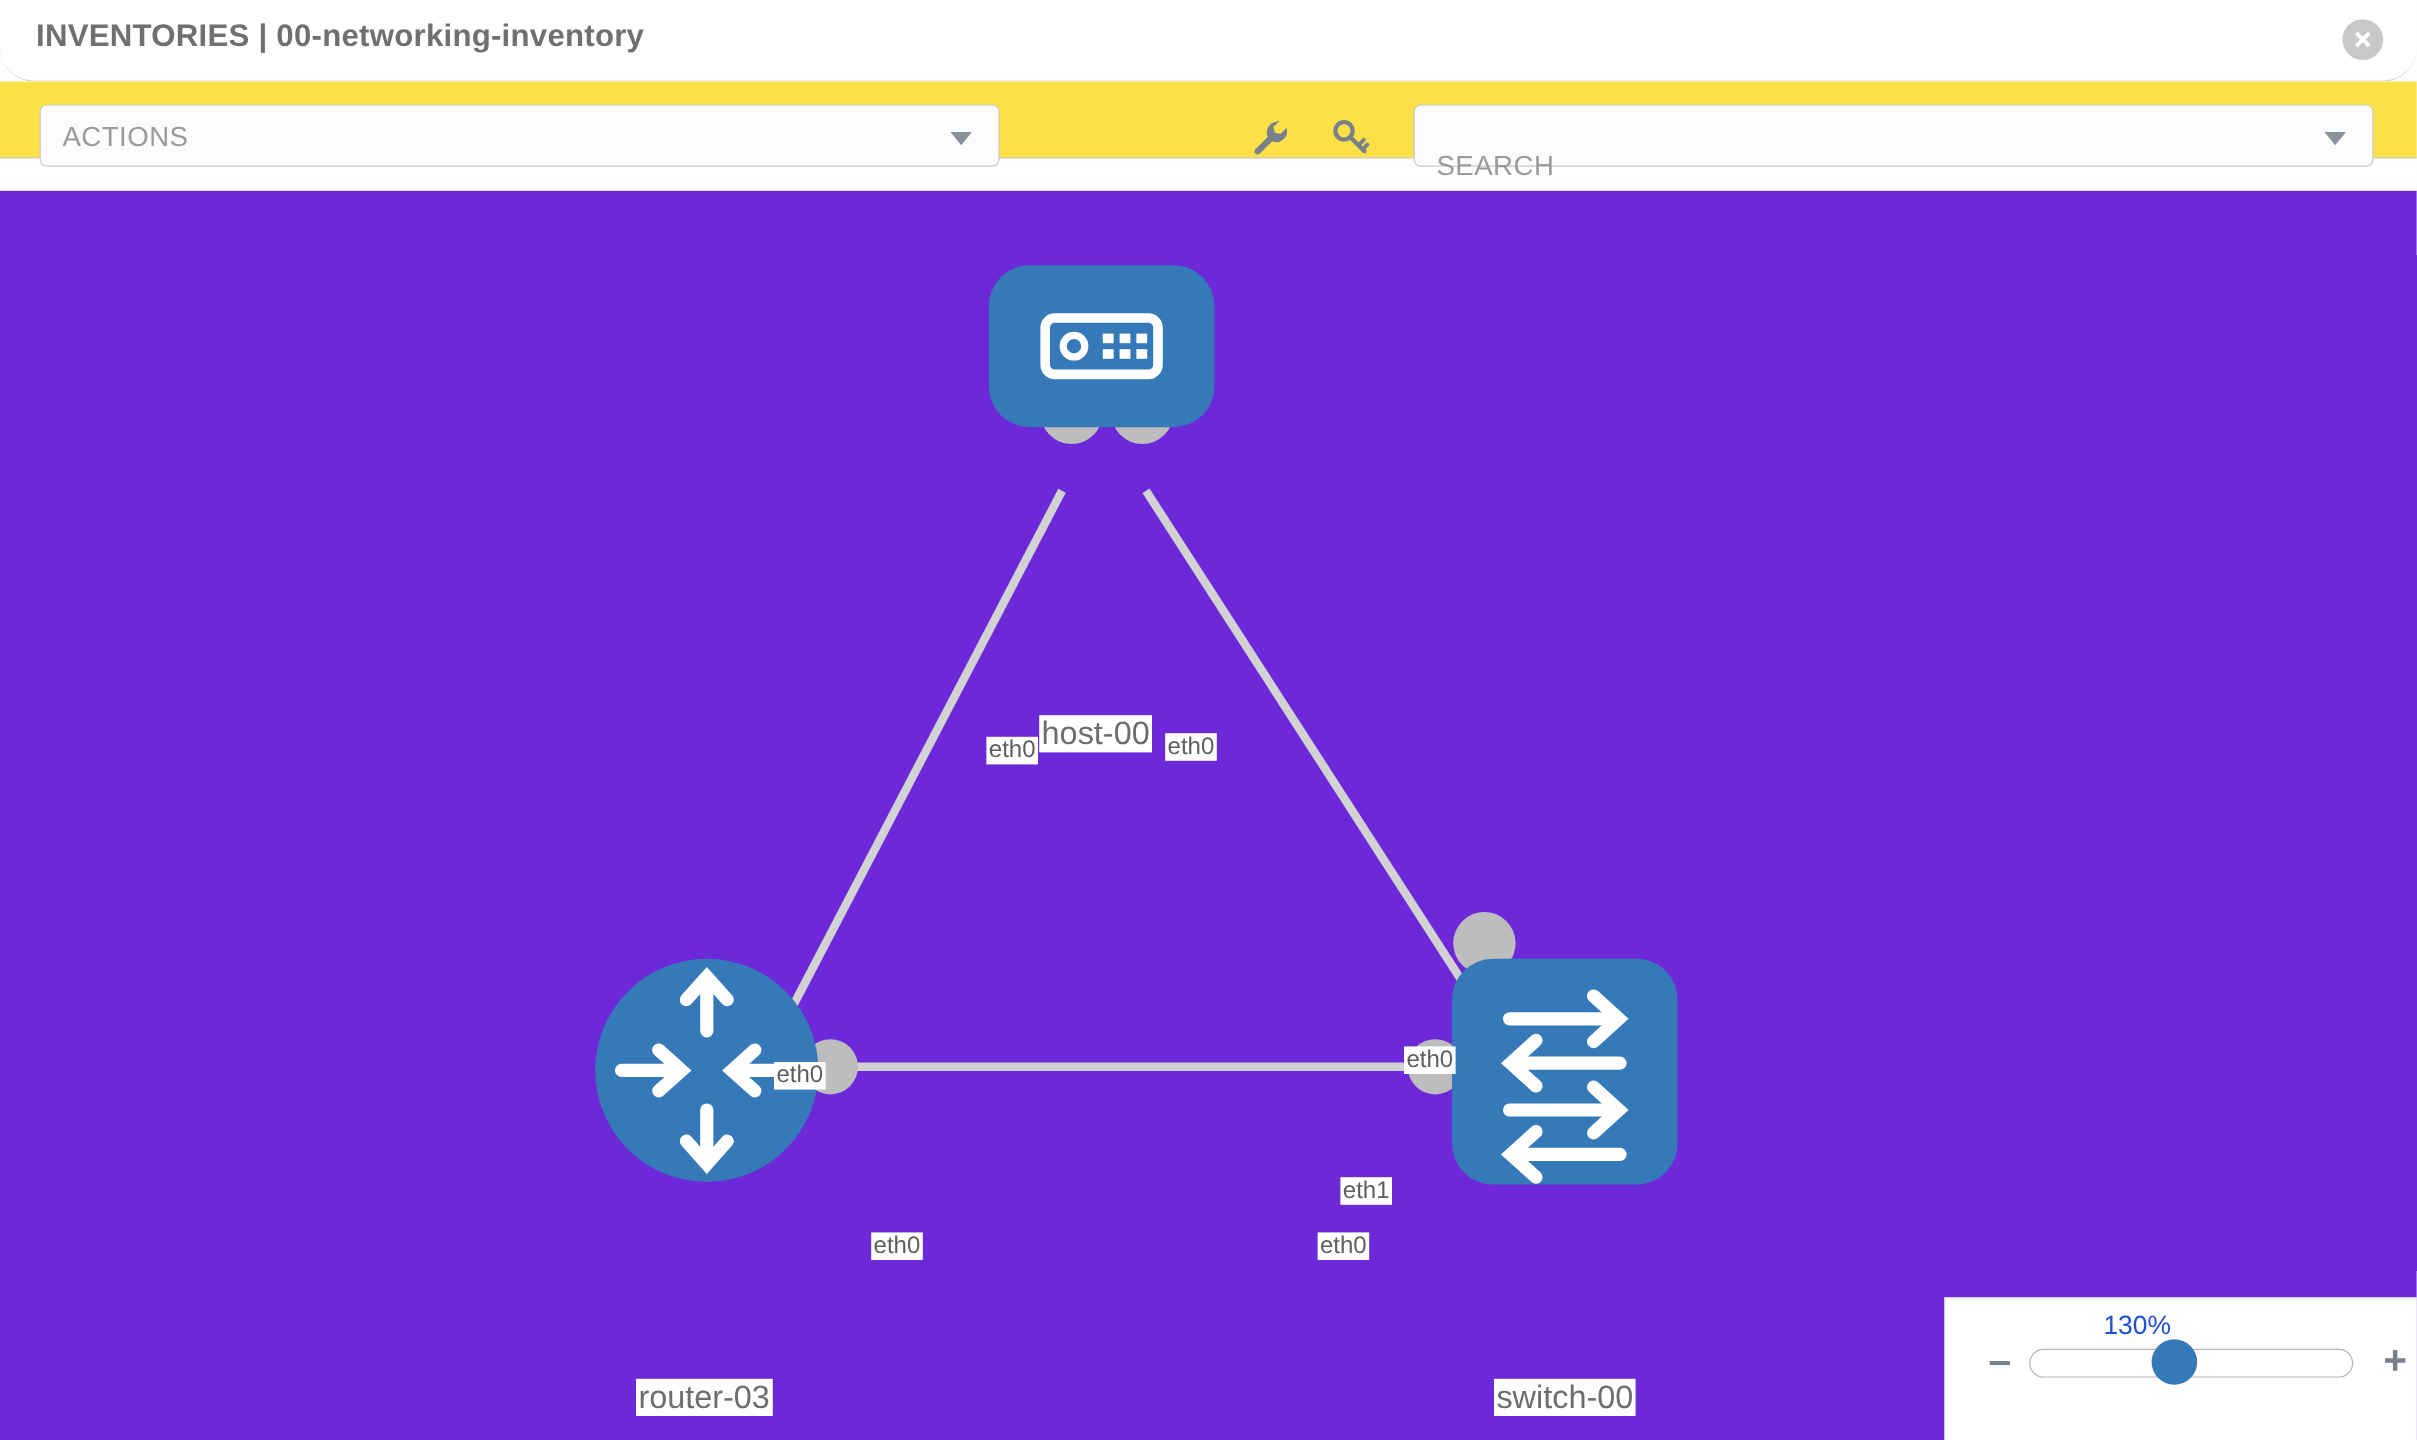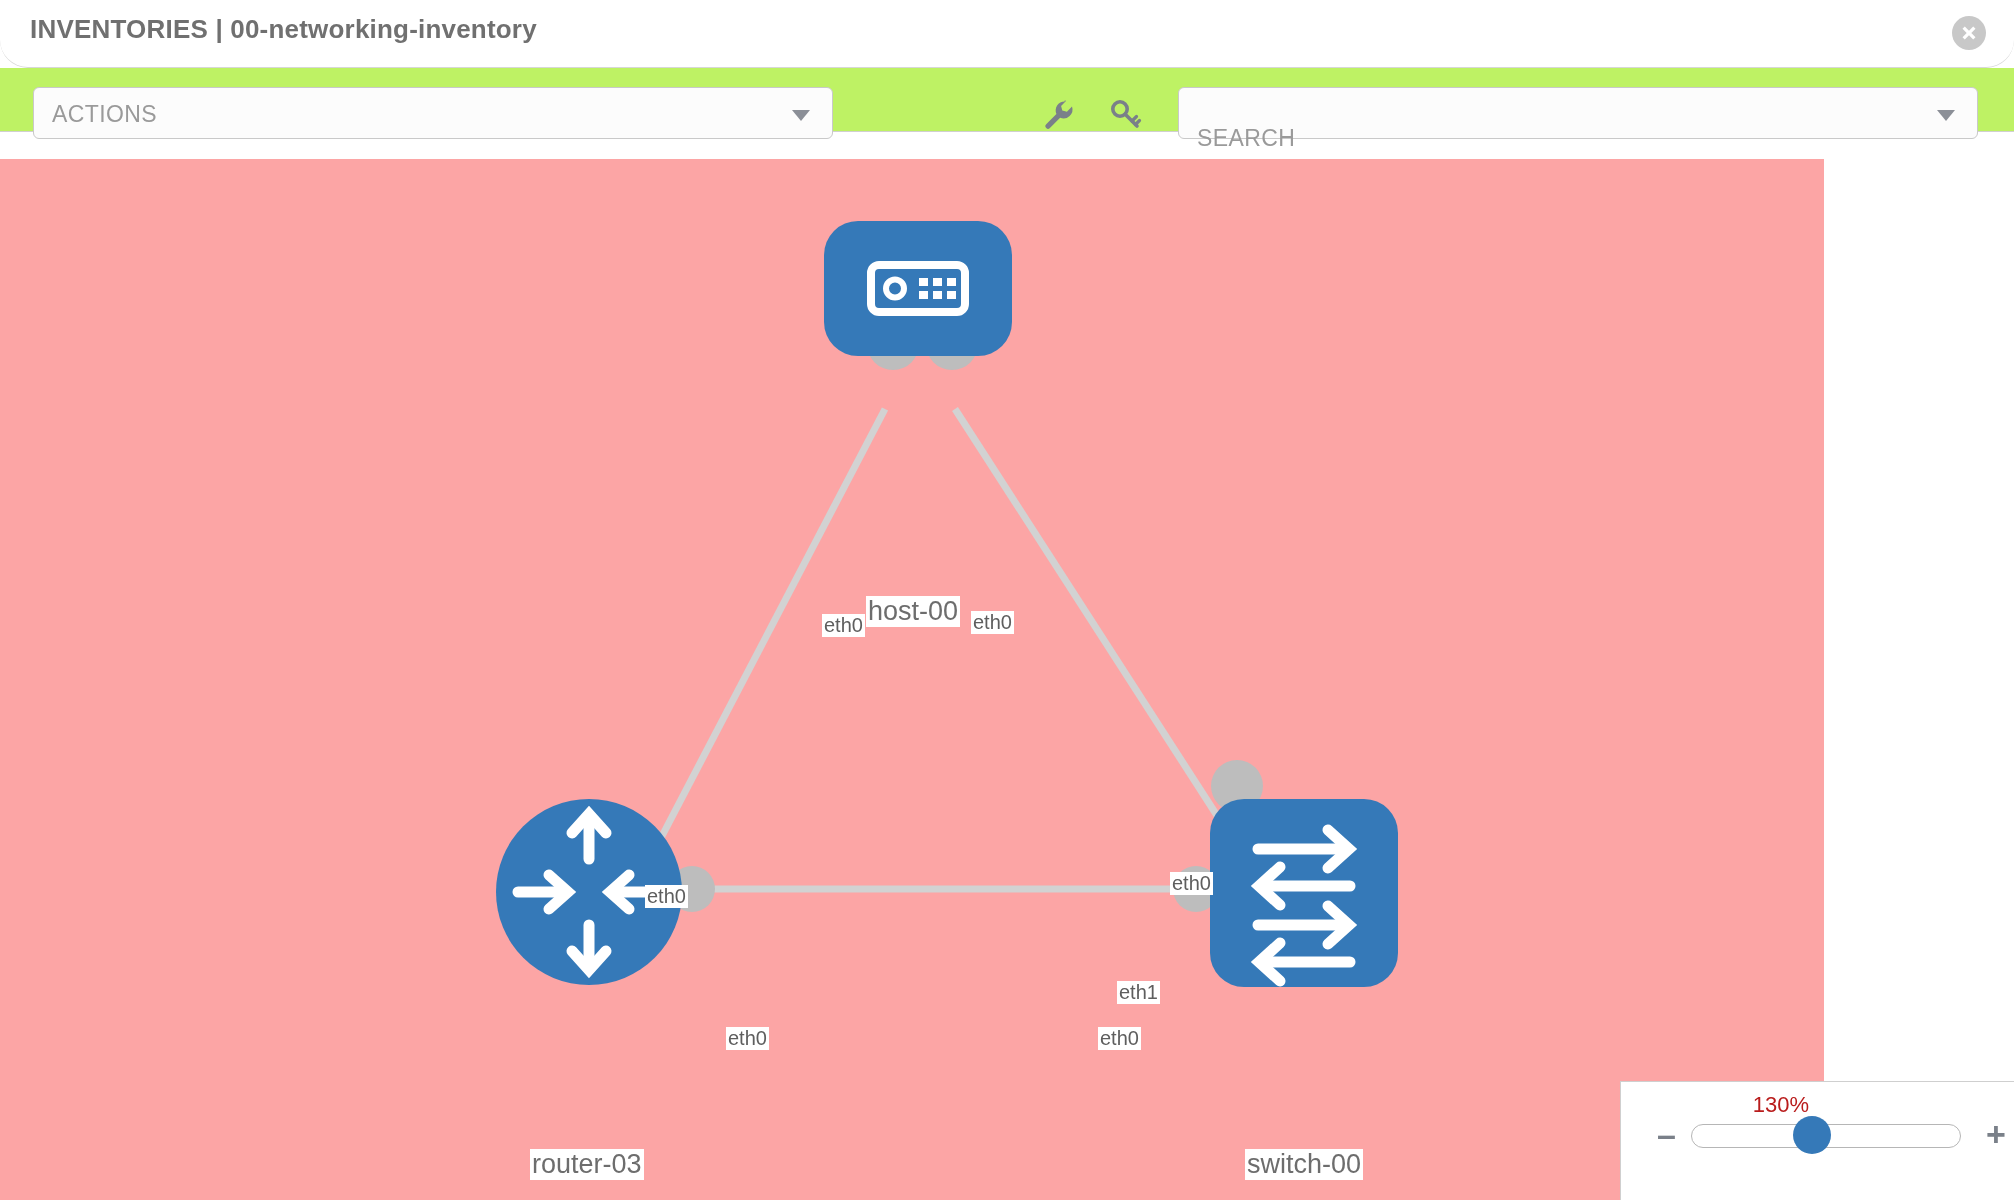--- a/index.html
+++ b/index.html
@@ -44,21 +44,21 @@
     background: #c8c8c8;
     cursor: pointer;
   }
   .close-btn svg { display: block; }
 
   
   .toolbar {
     position: absolute;
     left: 0; top: 68px;
     width: 2014px; height: 64px;
-    background: #bef264;
+    background: #fde047;
     border-bottom: 1px solid #d0d0d0;
   }
   .actions-select {
     position: absolute;
     left: 33px; top: 19px;
     width: 800px; height: 52px;
     background: #fcfcfc;
     border: 1px solid #c9c9c9;
     border-radius: 6px;
     cursor: pointer;
@@ -102,22 +102,22 @@
     font-size: 23px;
     color: #9a9a9a;
     letter-spacing: 0.4px;
     margin-top: 24px;
   }
 
   
   .canvas {
     position: absolute;
     left: 0; top: 159px;
-    width: 1824px; height: 1041px;
-    background: #fca5a5;
+    width: 2014px; height: 1041px;
+    background: #6d28d9;
     overflow: hidden;
   }
   .topology-svg {
     position: absolute;
     left: 0; top: 0;
     width: 2014px; height: 1041px;
   }
 
   
   .node-label {
@@ -146,21 +146,21 @@
     width: 420px; height: 130px;
     background: #ffffff;
     border: 1px solid #cfcfcf;
   }
   .zoom-value {
     position: absolute;
     top: 10px; left: 0;
     width: 320px;
     text-align: center;
     font-size: 22px;
-    color: #b91c1c;
+    color: #1d4ed8;
   }
   .zoom-minus, .zoom-plus {
     position: absolute;
     top: 40px;
     font-size: 34px;
     color: #7a8089;
     font-weight: bold;
     cursor: pointer;
     line-height: 24px;
     user-select: none;

